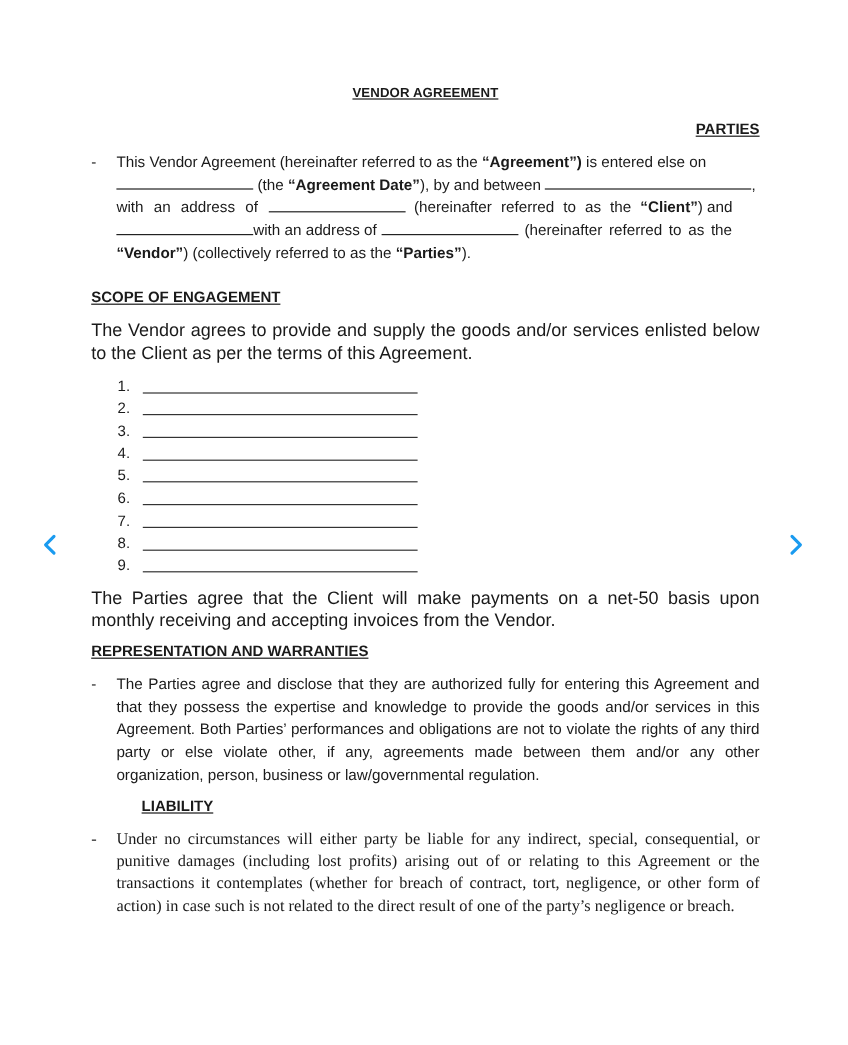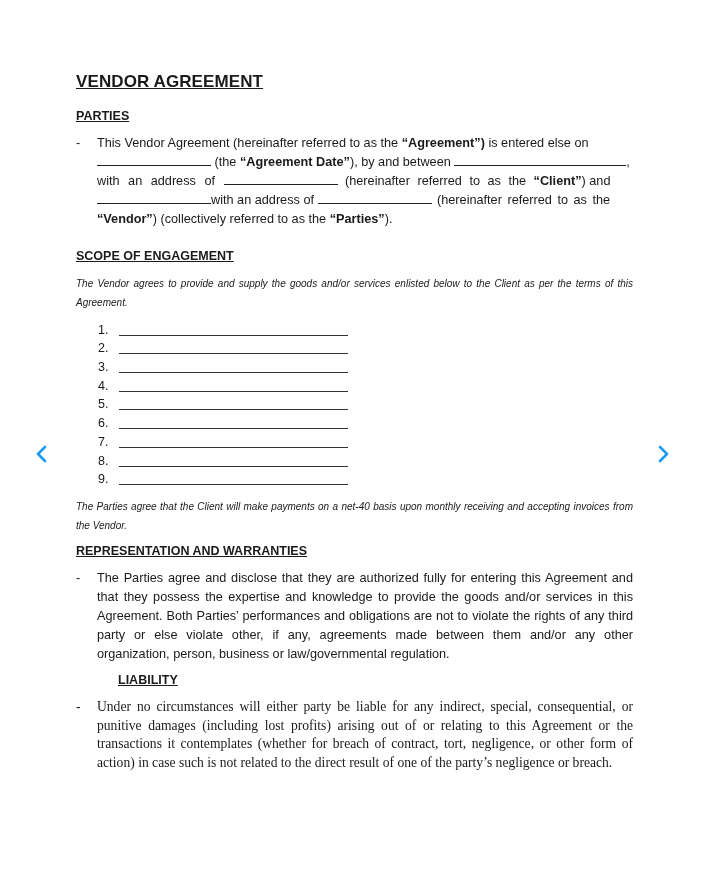--- a/index.html
+++ b/index.html
@@ -15,38 +15,38 @@
       font-family: "Liberation Sans", sans-serif;
       color: #1a1a1a;
     }
     .page {
       position: absolute;
       left: 76px;
       top: 68px;
       width: 557px;
     }
     .doc-title {
+      text-align: center;
       font-weight: bold;
-      font-size: 17px;
+      font-size: 11px;
       text-decoration: underline;
       margin: 4px 0 0 0;
       letter-spacing: 0.1px;
     }
     .section-heading {
       font-weight: bold;
       font-size: 12.5px;
       text-decoration: underline;
       margin: 0;
     }
     .p {
-      font-size: 10px;
+      font-size: 15px;
       line-height: 19px;
       margin: 0;
       text-align: justify;
-      font-style: italic;
     }
     .bullet {
       position: relative;
       padding-left: 21px;
       font-size: 12.7px;
       line-height: 19px;
       text-align: justify;
     }
     .bullet .dash {
       position: absolute;
@@ -105,21 +105,21 @@
 </div>
 <div class="nav-arrow nav-right">
   <svg width="22" height="22" viewBox="0 0 22 22">
     <polyline points="8,4 15,11 8,18" fill="none" stroke="#1a9bf0" stroke-width="2.6" stroke-linecap="round" stroke-linejoin="round"></polyline>
   </svg>
 </div>
 
 <div class="page">
   <h1 class="doc-title">VENDOR AGREEMENT</h1>
 
-  <h2 class="section-heading" style="margin-top:17px;">PARTIES</h2>
+  <h2 class="section-heading" style="margin-top:17px;text-align:right;">PARTIES</h2>
   <div class="bullet" style="margin-top:11px;">
     <span class="dash">-</span>
     <span>This Vendor Agreement (hereinafter referred to as the </span><span class="b">“Agreement”)</span><span> is entered else on</span><br>
     <span class="blank" style="width:114px;"></span><span> (the </span><span class="b">“Agreement Date”</span><span>), by and between </span><span class="blank" style="width:172px;"></span><span>,</span><br>
     <span style="word-spacing:5px;">with an address of </span><span class="blank" style="width:114px;"></span><span style="word-spacing:4px;"> (hereinafter referred to as the </span><span class="b">“Client”</span><span>) and</span><br>
     <span class="blank" style="width:114px;"></span><span>with an address of </span><span class="blank" style="width:114px;"></span><span style="word-spacing:2px;"> (hereinafter referred to as the</span><br>
     <span class="b">“Vendor”</span><span>) (collectively referred to as the </span><span class="b">“Parties”</span><span>).</span>
   </div>
 
   <h2 class="section-heading" style="margin-top:20px;">SCOPE OF ENGAGEMENT</h2>
@@ -156,21 +156,21 @@
     <div class="list-item">
         <span class="list-num">8.</span>
         <span class="list-line"></span>
       </div>
     <div class="list-item">
         <span class="list-num">9.</span>
         <span class="list-line"></span>
       </div>
   </div>
 
-  <p class="p" style="margin-top:11px;">The Parties agree that the Client will make payments on a net-40 basis upon monthly receiving and accepting invoices from the Vendor.</p>
+  <p class="p" style="margin-top:11px;">The Parties agree that the Client will make payments on a net-50 basis upon monthly receiving and accepting invoices from the Vendor.</p>
 
   <h2 class="section-heading" style="margin-top:9px;">REPRESENTATION AND WARRANTIES</h2>
   <div class="bullet" style="margin-top:11px;">
     <span class="dash">-</span>
     <span>The Parties agree and disclose that they are authorized fully for entering this Agreement and that they possess the expertise and knowledge to provide the goods and/or services in this Agreement. Both Parties’ performances and obligations are not to violate the rights of any third party or else violate other, if any, agreements made between them and/or any other organization, person, business or law/governmental regulation.</span>
   </div>
 
   <h2 class="section-heading" style="margin-top:9px;margin-left:42px;">LIABILITY</h2>
   <div class="bullet serif" style="margin-top:11px;">
     <span class="dash">-</span>

